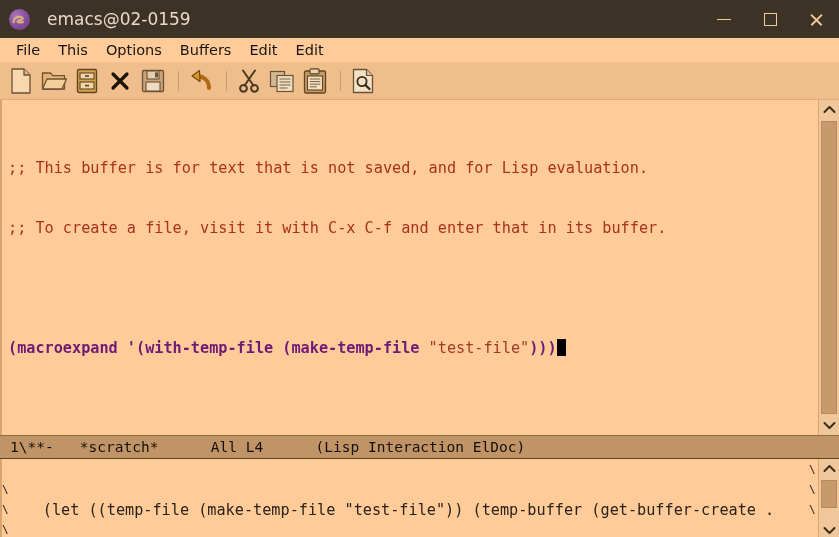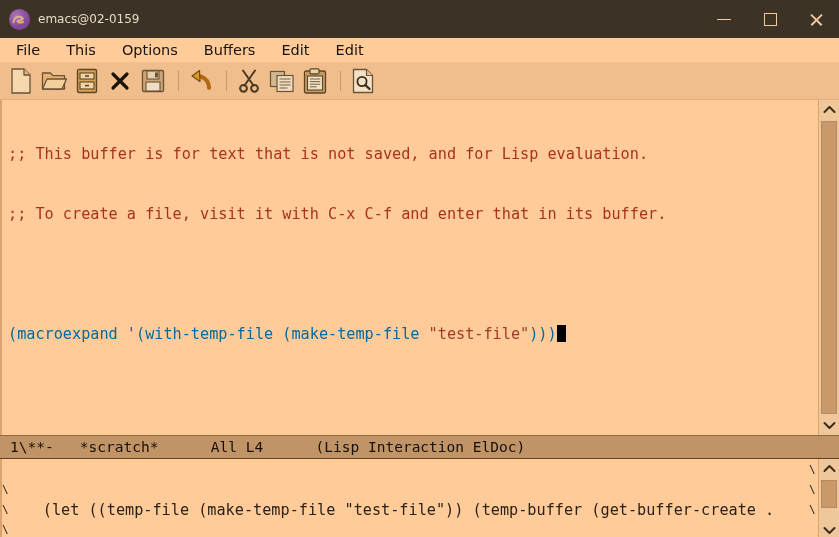--- a/index.html
+++ b/index.html
@@ -40,23 +40,23 @@
     height: 21px;
     border-radius: 50%;
     background: radial-gradient(circle at 35% 32%, #a878b8 0%, #8a4f9e 48%, #6d3b80 100%);
     position: relative;
     flex: 0 0 auto;
     display: inline-block;
   }
   .emacs-logo svg { position: absolute; left: 0; top: 0; }
   #title-text {
     color: #e9d9c6;
-    font-size: 12px;
+    font-size: 17px;
     font-family: "DejaVu Sans", sans-serif;
-    margin-left: 8px;
+    margin-left: 17px;
     white-space: nowrap;
   }
   #window-controls {
     display: flex;
     align-items: center;
     height: 38px;
     flex: 0 0 auto;
   }
   .wbtn {
     width: 46px;
@@ -87,21 +87,20 @@
 
   
   #menubar {
     height: 25px;
     background: #ffcc99;
     display: flex;
     align-items: center;
     padding-left: 7px;
     box-sizing: border-box;
     border-bottom: 1px solid #f3c391;
-    gap: 8px;
   }
   .menu-item {
     color: #1a1410;
     font-size: 14.5px;
     font-family: "DejaVu Sans", sans-serif;
     padding: 0 9px;
     white-space: nowrap;
     line-height: 25px;
     cursor: default;
   }
@@ -138,30 +137,30 @@
     width: 8px;
     flex: 0 0 8px;
     background: #ffcc99;
     border-left: 2px solid #d9a46e;
     box-sizing: border-box;
   }
   #buffer-text {
     flex: 1 1 auto;
     position: relative;
     overflow: hidden;
-    padding-top: 4px;
+    padding-top: 18px;
     font-family: "DejaVu Sans Mono", monospace;
     font-size: 15.2px;
     line-height: 20px;
     color: #3a2d1f;
     white-space: pre;
   }
   .code-line { height: 20px; white-space: pre; }
   .comment { color: #a9321f; }
-  .plain   { color: #0369a1; }
+  .plain   { color: #701a75; font-weight: bold; }
   .str     { color: #9e3b28; }
   .cursor-block {
     display: inline-block;
     width: 9px; height: 17px;
     background: #000000;
     vertical-align: -3px;
   }
 
   
   .vscroll {

